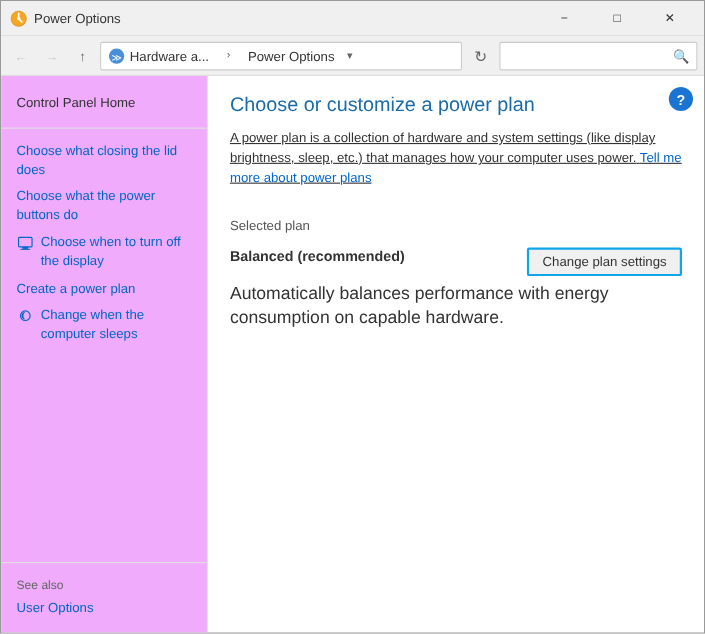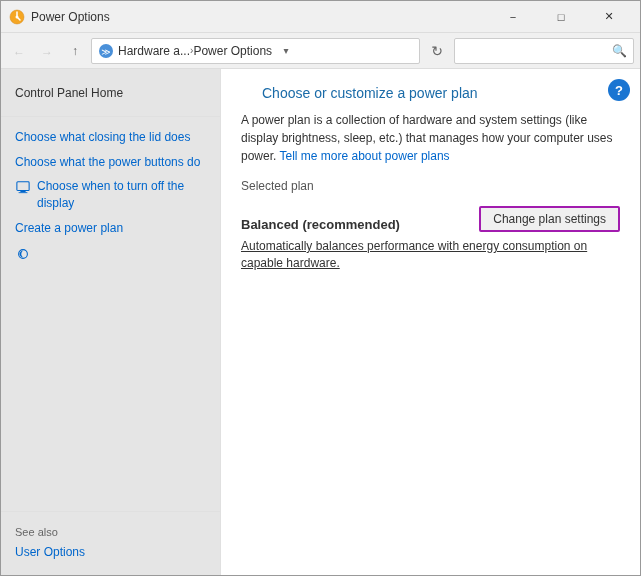--- a/index.html
+++ b/index.html
@@ -95,21 +95,21 @@
       display: flex;
       align-items: center;
       justify-content: center;
       flex-shrink: 0;
     }
     .address-text {
       font-size: 12px;
       color: #333;
       display: flex;
       align-items: center;
-      gap: 0;
+      gap: 16px;
     }
     .address-arrow {
       color: #666;
       font-size: 10px;
     }
     .address-chevron {
       width: 20px;
       height: 20px;
       display: flex;
       align-items: center;
@@ -147,22 +147,22 @@
     }
 
     
     .main-container {
       display: flex;
       height: calc(576px - 68px);
     }
 
     
     .sidebar {
-      width: 220px;
-      background: #e5e5e5;
+      width: 188px;
+      background: #f0abfc;
       border-right: 1px solid #e0e0e0;
       padding: 12px 0;
       display: flex;
       flex-direction: column;
       justify-content: flex-end;
     }
     .sidebar-item {
       padding: 4px 14px;
       font-size: 12px;
       color: #0066cc;
@@ -218,70 +218,69 @@
       border-radius: 50%;
       display: flex;
       align-items: center;
       justify-content: center;
       color: #fff;
       font-size: 13px;
       font-weight: bold;
       cursor: pointer;
     }
     .content-title {
-      font-size: 14px;
+      font-size: 18px;
       color: #1a6ba8;
       font-weight: normal;
       margin-bottom: 10px;
-      margin-left: 21px;
     }
     .content-desc {
       font-size: 12px;
       color: #333;
       line-height: 1.5;
       margin-bottom: 4px;
+      text-decoration: underline;
     }
     .content-link {
       color: #0066cc;
       cursor: pointer;
       text-decoration: none;
     }
     .selected-plan-label {
       font-size: 12px;
       color: #555;
-      margin-top: 14px;
+      margin-top: 28px;
       margin-bottom: 6px;
     }
     .plan-row {
       display: flex;
-      align-items: flex-end;
+      align-items: flex-start;
       justify-content: space-between;
       margin-bottom: 6px;
       margin-top: 13px;
     }
     .plan-name {
       font-size: 13px;
       font-weight: bold;
       color: #333;
     }
     .change-plan-btn {
       padding: 4px 12px;
       font-size: 12px;
       color: #333;
       background: #f0f0f0;
-      border: 2px solid #a21caf;
+      border: 2px solid #0ea5e9;
       cursor: pointer;
       border-radius: 2px;
       white-space: nowrap;
     }
     .plan-desc {
-      font-size: 12px;
+      font-size: 16px;
       color: #333;
       line-height: 1.4;
-      text-decoration: underline;
     }
   </style>
 </head>
 <body>
 
 <div class="titlebar">
   <div class="titlebar-icon">
     <svg viewBox="0 0 16 16" xmlns="http://www.w3.org/2000/svg">
       <circle cx="8" cy="8" r="7" fill="#f5a623" stroke="#d4891a" stroke-width="0.5"></circle>
       <path d="M8 3 L8 8 L11 11" stroke="#fff" stroke-width="1.5" fill="none" stroke-linecap="round"></path>
@@ -345,20 +344,21 @@
     <a class="sidebar-item">
       <span>Create a power plan</span>
     </a>
     <a class="sidebar-item">
       <div class="sidebar-item-icon">
         <svg viewBox="0 0 16 16" width="14" height="14">
           <circle cx="8" cy="8" r="5" fill="none" stroke="#0066cc" stroke-width="1.2"></circle>
           <path d="M8 4 Q6 6 6 8 Q6 10 8 12 Q4 11 4 8 Q4 5 8 4Z" fill="#0066cc"></path>
         </svg>
       </div>
+      <span>Change when the computer sleeps</span>
     </a>
 
     <div class="sidebar-spacer"></div>
 
     <hr class="sidebar-divider">
     <div class="sidebar-section-label">See also</div>
     <a class="sidebar-item">
       <span>User Options</span>
     </a>
   </div>

